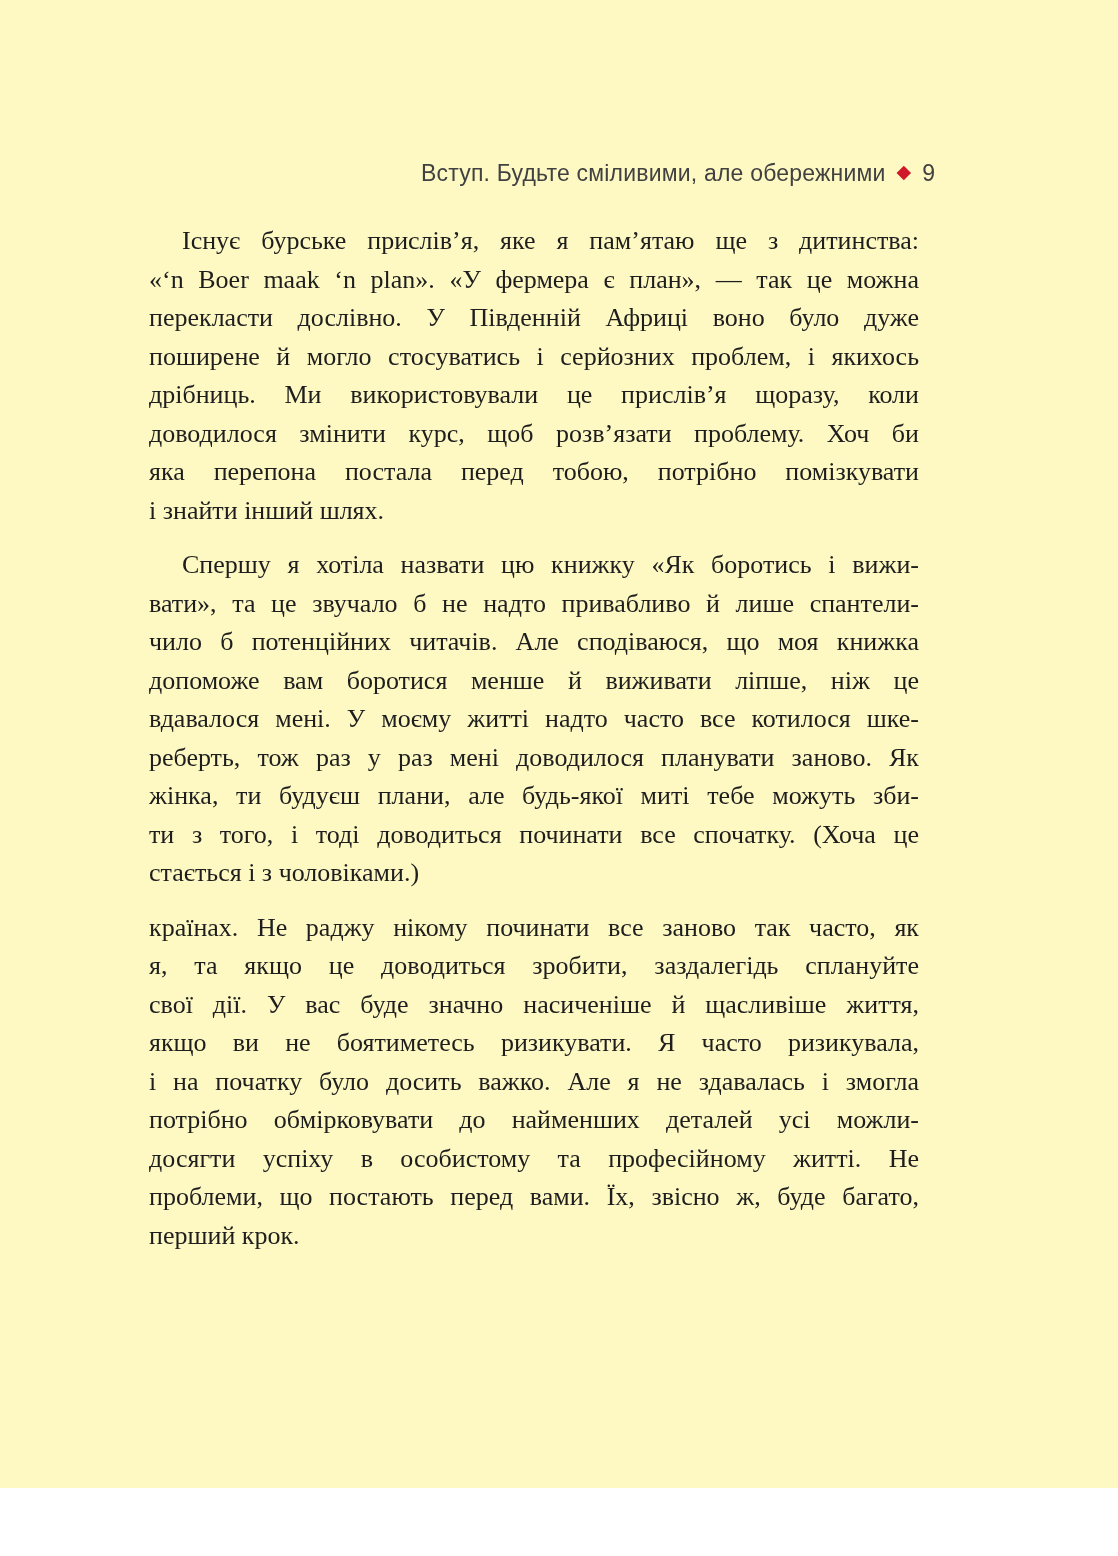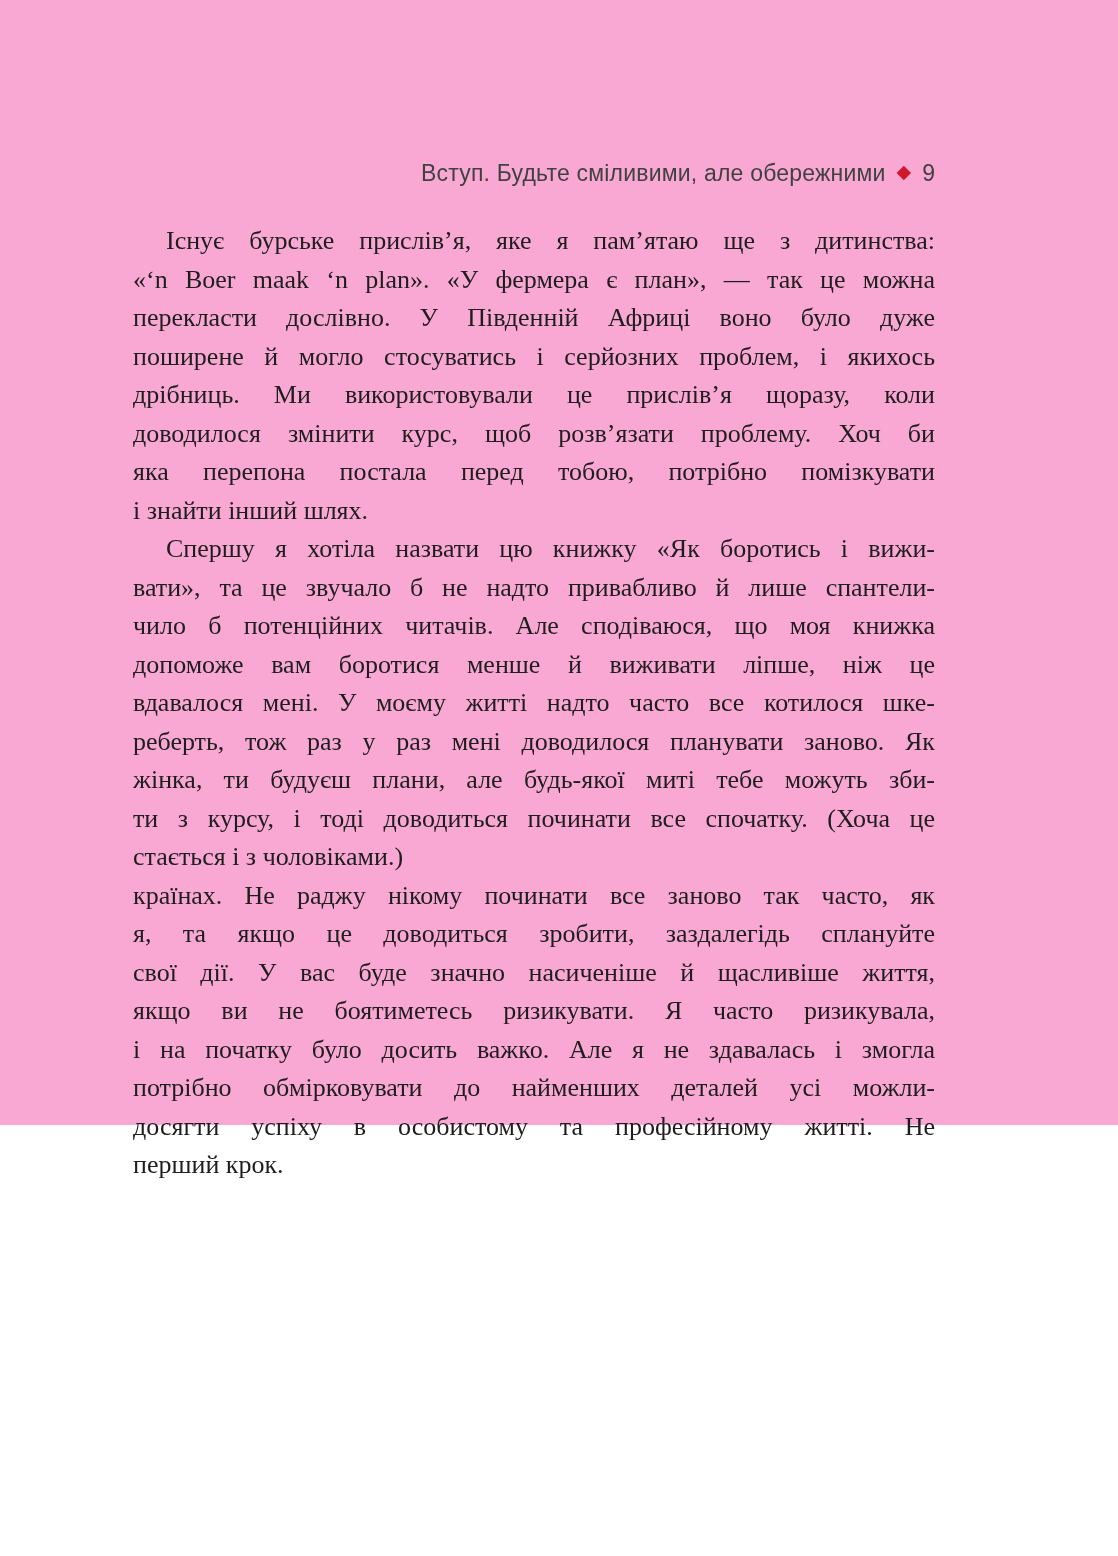--- a/index.html
+++ b/index.html
@@ -9,23 +9,23 @@
   }
   body {
     width: 1118px;
     height: 1556px;
     position: relative;
     font-family: "Liberation Serif", serif;
   }
   .page {
     box-sizing: border-box;
     width: 1118px;
-    height: 1125px;
+    height: 1488px;
     padding: 158px 183px 0 133px;
-    background: #f9a8d4;
+    background: #fef9c3;
   }
   
   .running-header {
     display: flex;
     justify-content: flex-end;
     align-items: center;
     gap: 11px;
     font-family: "Liberation Sans", sans-serif;
     font-size: 23px;
     line-height: 30px;
@@ -42,21 +42,21 @@
   }
   .page-number {
     font-size: 23px;
   }
   
   .body-text {
     width: 802px;
     color: #1e1e1e;
   }
   .paragraph {
-    margin: 0;
+    margin: 16px;
   }
   .line {
     font-size: 26px;
     line-height: 38.5px;
     text-align: justify;
     text-align-last: justify;
     color: #1e1e1e;
   }
   .line.first {
     text-indent: 33px;
@@ -87,27 +87,28 @@
         <div class="line last">і знайти інший шлях.</div>
       </div>
       <div class="paragraph">
         <div class="line first">Спершу я хотіла назвати цю книжку «Як боротись і вижи-</div>
         <div class="line">вати», та це звучало б не надто привабливо й лише спантели-</div>
         <div class="line">чило б потенційних читачів. Але сподіваюся, що моя книжка</div>
         <div class="line">допоможе вам боротися менше й виживати ліпше, ніж це</div>
         <div class="line">вдавалося мені. У моєму житті надто часто все котилося шке-</div>
         <div class="line">реберть, тож раз у раз мені доводилося планувати заново. Як</div>
         <div class="line">жінка, ти будуєш плани, але будь-якої миті тебе можуть зби-</div>
-        <div class="line">ти з курсу, і тоді доводиться починати все спочатку. (Хоча це</div>
+        <div class="line">ти з того, і тоді доводиться починати все спочатку. (Хоча це</div>
         <div class="line last">стається і з чоловіками.)</div>
       </div>
       <div class="paragraph">
         <div class="line">країнах. Не раджу нікому починати все заново так часто, як</div>
         <div class="line">я, та якщо це доводиться зробити, заздалегідь сплануйте</div>
         <div class="line">свої дії. У вас буде значно насиченіше й щасливіше життя,</div>
         <div class="line">якщо ви не боятиметесь ризикувати. Я часто ризикувала,</div>
         <div class="line">і на початку було досить важко. Але я не здавалась і змогла</div>
         <div class="line">потрібно обмірковувати до найменших деталей усі можли-</div>
         <div class="line">досягти успіху в особистому та професійному житті. Не</div>
+        <div class="line">проблеми, що постають перед вами. Їх, звісно ж, буде багато,</div>
         <div class="line last">перший крок.</div>
       </div>
     </div>
 </div>
 
 </body></html>

